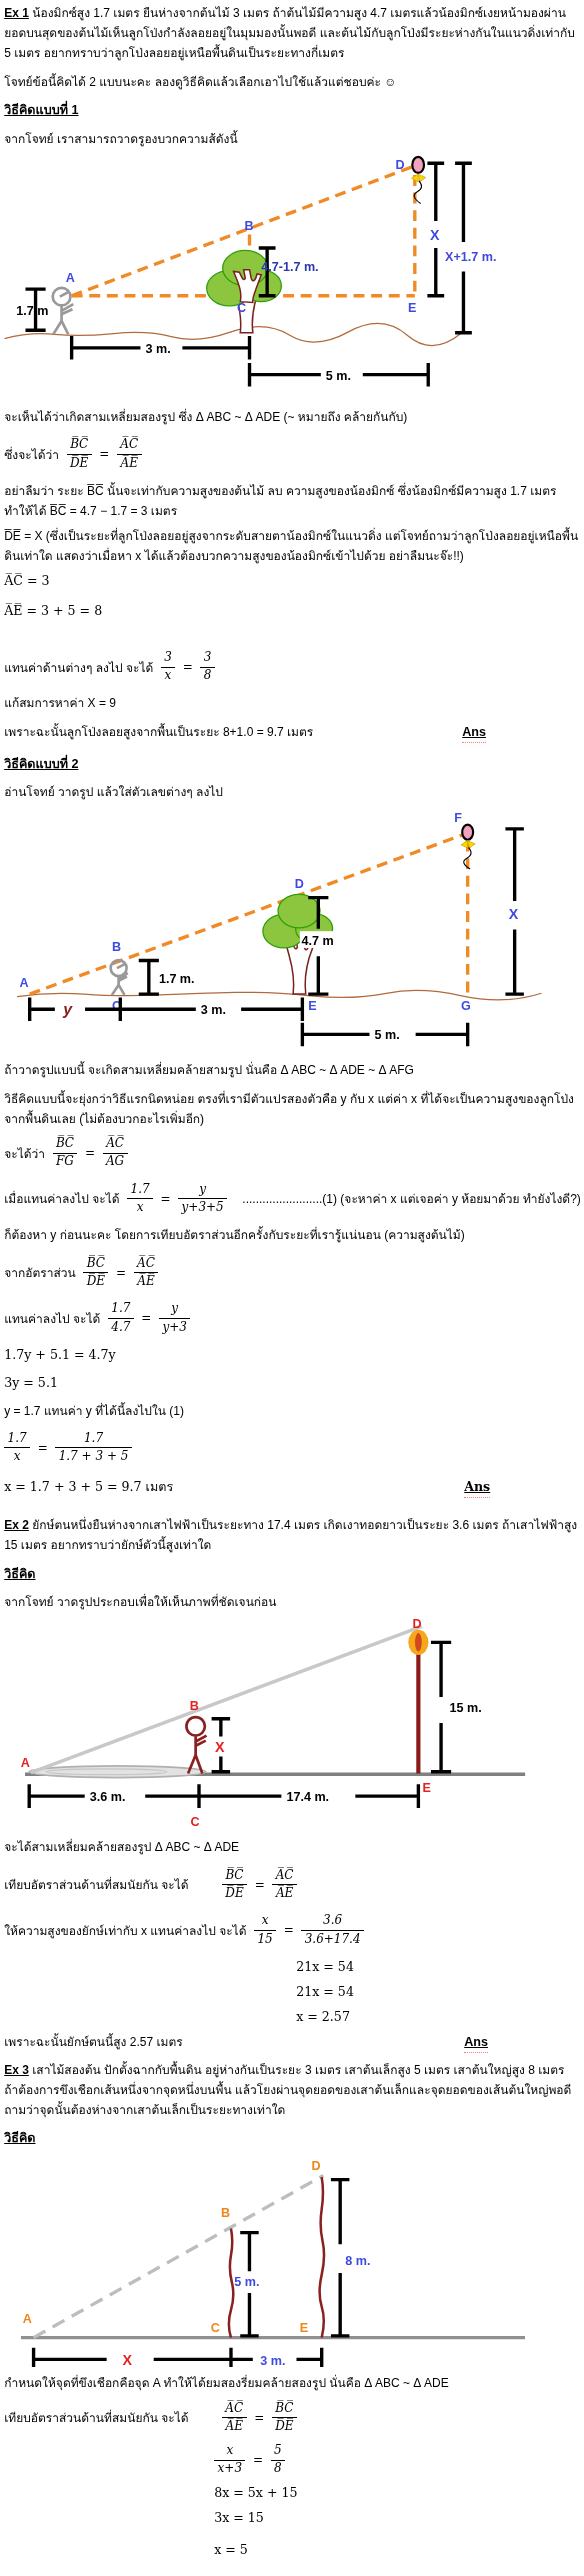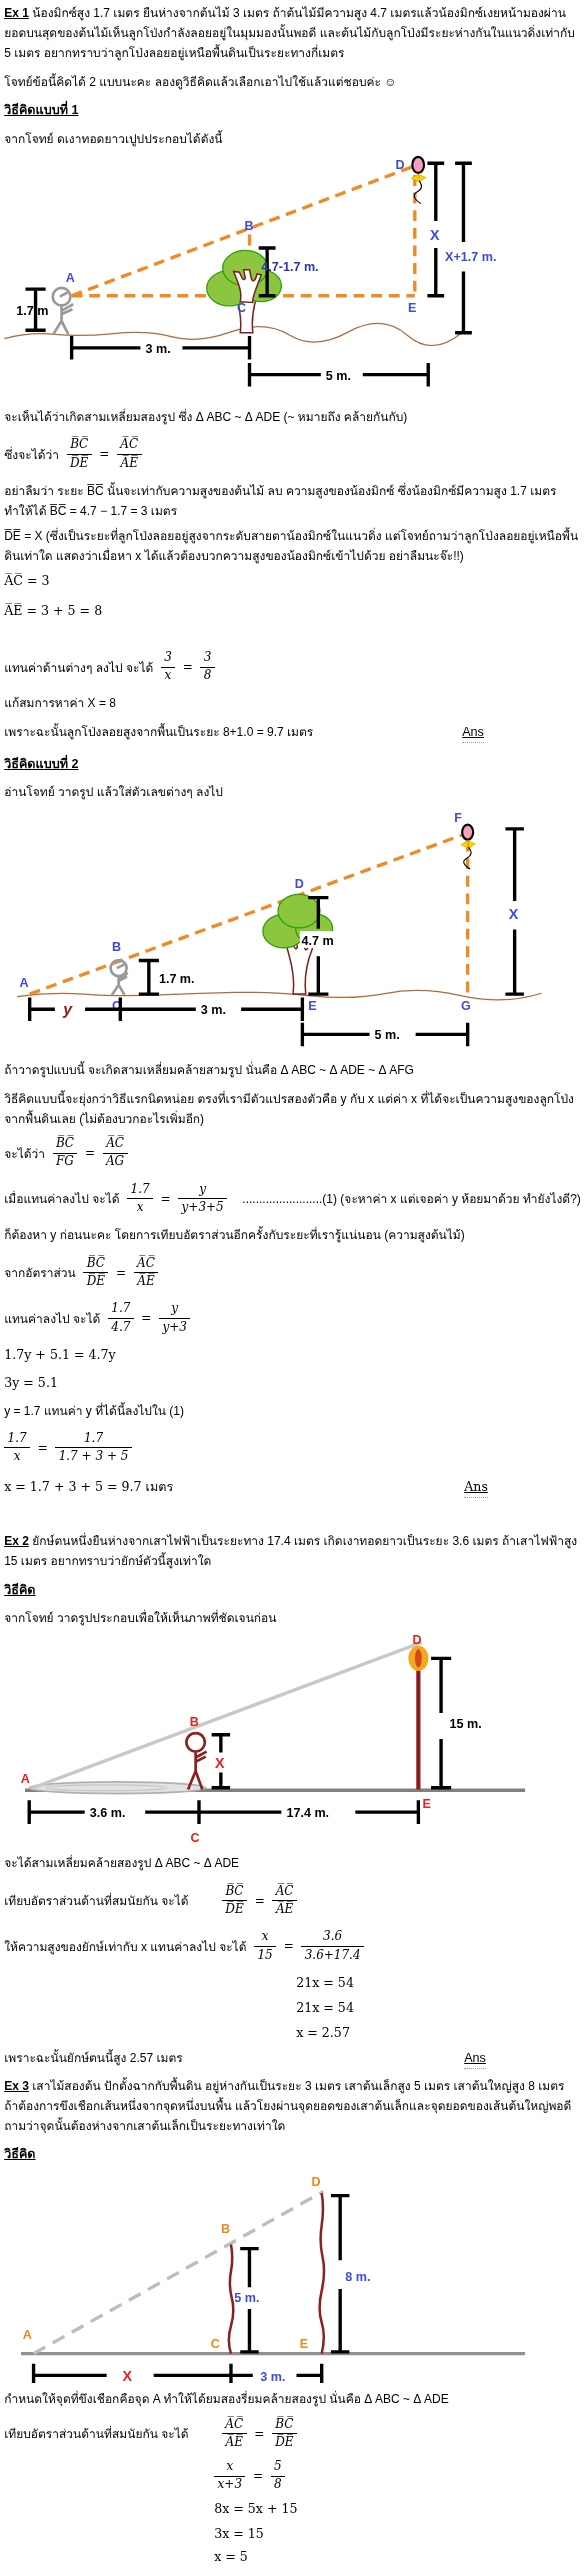--- a/index.html
+++ b/index.html
@@ -13,21 +13,21 @@
   .mb4{margin-bottom:3.4px;}
   .mathline{font-family:"DejaVu Serif",serif;font-size:12.6px;}
   .eqline{display:flex;align-items:center;margin:0 0 6.7px 0;min-height:39px;font-size:12px;}
   .eqline .lead{margin-right:3.4px;}
   .eqline .tail{margin-left:11px;}
   .frac{display:inline-block;vertical-align:middle;text-align:center;margin:0 4.2px;font-family:"DejaVu Serif",serif;font-style:italic;font-size:12px;line-height:1.15;}
   .fn{display:block;border-bottom:1px solid #000;padding:0 3.4px 1.7px 3.4px;}
   .fd{display:block;padding:1.7px 3.4px 0 3.4px;}
   .feq{font-family:"DejaVu Serif",serif;margin:0 3.4px;}
   .concl{position:relative;}
-  .ans{position:absolute;top:0;font-weight:400;text-decoration:underline;font-size:12.6px;border-bottom:1.7px dotted #f08080;}
+  .ans{position:absolute;top:0;font-weight:700;text-decoration:underline;font-size:12.6px;border-bottom:1.7px dotted #f08080;}
   .indent-ex2{margin-left:292px;}
   .indent-ex3{margin-left:210px;}
   .diagram{position:relative;margin:0 0 5px 0;}
   svg text{font-family:"Liberation Sans",sans-serif;}
   .ptblue{fill:#3f4be0;font-weight:700;font-size:15px;}
   .ptred{fill:#e42222;font-weight:700;font-size:15px;}
   .ptorange{fill:#f0871a;font-weight:700;font-size:15px;}
   .measure-black{fill:#000;font-weight:700;font-size:15px;}
   .measure-blue{fill:#3f4be0;font-weight:700;font-size:15px;}
   .measure-navy{fill:#2b36b0;font-weight:700;font-size:15px;}
@@ -45,21 +45,21 @@
 </style>
 </head>
 <body>
 
 <div class="page">
 
   <p><span class="exlabel">Ex 1</span> <span>น้องมิกซ์สูง 1.7 เมตร ยืนห่างจากต้นไม้ 3 เมตร ถ้าต้นไม้มีความสูง 4.7 เมตรแล้วน้องมิกซ์เงยหน้ามองผ่านยอดบนสุดของต้นไม้เห็นลูกโป่งกำลังลอยอยู่ในมุมมองนั้นพอดี และต้นไม้กับลูกโป่งมีระยะห่างกันในแนวดิ่งเท่ากับ 5 เมตร อยากทราบว่าลูกโป่งลอยอยู่เหนือพื้นดินเป็นระยะทางกี่เมตร</span></p>
   <p>โจทย์ข้อนี้คิดได้ 2 แบบนะคะ ลองดูวิธีคิดแล้วเลือกเอาไปใช้แล้วแต่ชอบค่ะ ☺</p>
 
   <div class="h">วิธีคิดแบบที่ 1</div>
-  <p class="mb6">จากโจทย์ ดเงาทอดยาวเปูปประกอบได้ดังนี้</p>
+  <p class="mb6">จากโจทย์ เราสามารถวาดรูองบวกความส้ดังนี้</p>
 
   <div class="diagram">
     <svg width="585" height="245" viewBox="0 0 696 292">
 
       <path class="gr1" d="M0,220 Q30,212 60,215 T130,214 T200,218 T270,212 T340,216 T410,212 T480,216 T545,213"></path>
 
       <path class="odash" d="M80,169 H489"></path>
       <path class="odash" d="M80,169 L492,13"></path>
       <path class="odash" d="M292,96 V169"></path>
       <path class="odash" d="M489,25 V169"></path>
@@ -148,21 +148,21 @@
         <span class="fn">3</span>
         <span class="fd">x</span>
       </span>
     <span class="feq">=</span>
     <span class="frac">
         <span class="fn">3</span>
         <span class="fd">8</span>
       </span>
   </div>
 
-  <p>แก้สมการหาค่า X = 8</p>
+  <p>แก้สมการหาค่า X = 9</p>
   <p class="concl"><span>เพราะฉะนั้นลูกโป่งลอยสูงจากพื้นเป็นระยะ 8+1.0 = 9.7 เมตร</span><span class="ans" style="left:458px;">Ans</span></p>
 
   <div class="h h2gap">วิธีคิดแบบที่ 2</div>
   <p class="mb6">อ่านโจทย์ วาดรูป แล้วใส่ตัวเลขต่างๆ ลงไป</p>
 
   <div class="diagram">
     <svg width="585" height="245" viewBox="0 0 696 292">
       <path class="gr1" d="M15,226 Q55,220 95,223 T185,224 T275,221 T365,225 T455,222 T545,225 T640,222"></path>
       <path class="odash" d="M30,223 L552,31"></path>
       <path class="odash" d="M355,108 V223"></path>
@@ -292,21 +292,21 @@
       </span>
     <span class="feq">=</span>
     <span class="frac">
         <span class="fn">1.7</span>
         <span class="fd">1.7 + 3 + 5</span>
       </span>
   </div>
 
   <p class="concl mathline"><span>x = 1.7 + 3 + 5 = 9.7 เมตร</span><span class="ans" style="left:460px;">Ans</span></p>
 
-  <p style="margin-top:34px;"><span class="exlabel">Ex 2</span> <span>ยักษ์ตนหนึ่งยืนห่างจากเสาไฟฟ้าเป็นระยะทาง 17.4 เมตร เกิดเงาทอดยาวเป็นระยะ 3.6 เมตร ถ้าเสาไฟฟ้าสูง 15 เมตร อยากทราบว่ายักษ์ตัวนี้สูงเท่าใด</span></p>
+  <p style="margin-top:18px;"><span class="exlabel">Ex 2</span> <span>ยักษ์ตนหนึ่งยืนห่างจากเสาไฟฟ้าเป็นระยะทาง 17.4 เมตร เกิดเงาทอดยาวเป็นระยะ 3.6 เมตร ถ้าเสาไฟฟ้าสูง 15 เมตร อยากทราบว่ายักษ์ตัวนี้สูงเท่าใด</span></p>
   <div class="h">วิธีคิด</div>
   <p class="mb6">จากโจทย์ วาดรูปประกอบเพื่อให้เห็นภาพที่ชัดเจนก่อน</p>
 
   <div class="diagram">
     <svg width="585" height="212" viewBox="0 0 696 252">
       <line x1="25" y1="187" x2="620" y2="187" stroke="#808080" stroke-width="4"></line>
 
       <g>
         <ellipse cx="135" cy="184" rx="105" ry="7" fill="#e2e2e2" stroke="#b0b0b0" stroke-width="2"></ellipse>
         <ellipse cx="122" cy="184" rx="72" ry="3.5" fill="none" stroke="#c6c6c6" stroke-width="1.5"></ellipse>
@@ -436,17 +436,17 @@
         <span class="fd">x+3</span>
       </span>
     <span class="feq">=</span>
     <span class="frac">
         <span class="fn">5</span>
         <span class="fd">8</span>
       </span>
   </div>
 
   <p class="mathline indent-ex3" style="margin-bottom:5px;">8x = 5x + 15</p>
-  <p class="mathline indent-ex3" style="margin-bottom:3px;">3x = 15</p>
+  <p class="mathline indent-ex3" style="margin-bottom:12px;">3x = 15</p>
   <p class="mathline indent-ex3" style="margin-bottom:15px;">x = 5</p>
 
 </div>
 
 
 </body></html>

